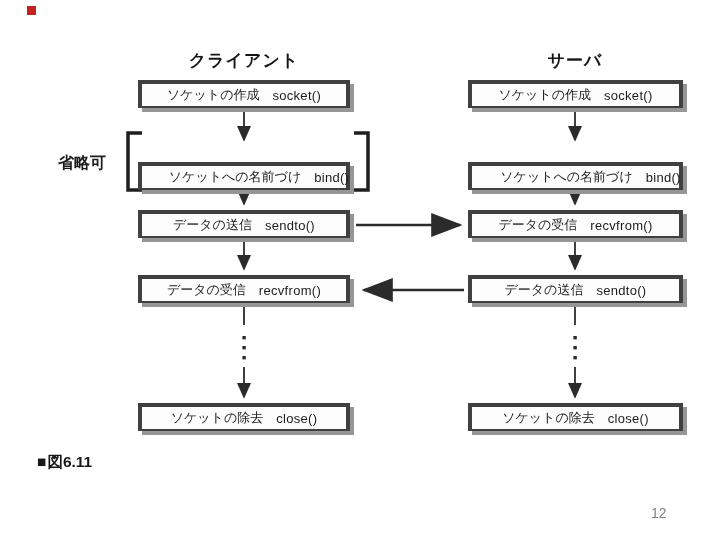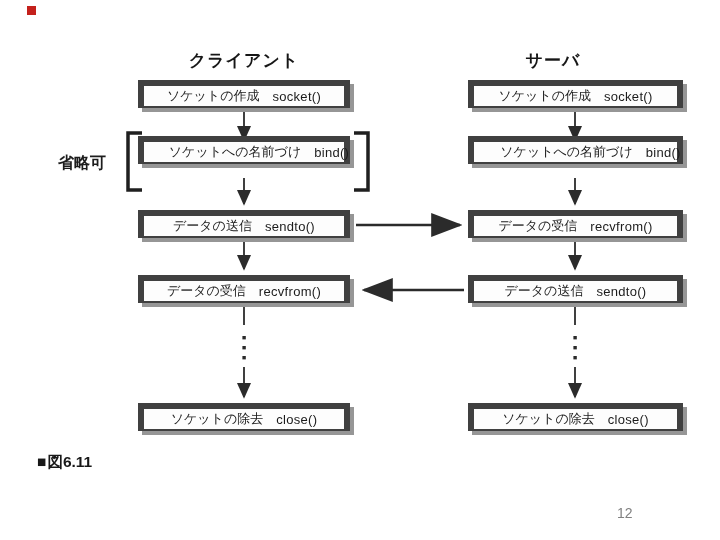--- a/index.html
+++ b/index.html
@@ -6,45 +6,45 @@
   #slide{
     position:relative;width:720px;height:540px;background:#ffffff;overflow:hidden;
     font-family:"Liberation Sans","DejaVu Sans",sans-serif;color:#1b1b1b;
   }
   .accent-square{position:absolute;left:27px;top:6px;width:9px;height:9px;background:#c4211c;}
   .col-header{
     position:absolute;top:49px;transform:translateX(-50%);
     font-size:17px;font-weight:700;letter-spacing:1px;white-space:nowrap;color:#161616;
   }
   .col-header.client{left:244px;}
-  .col-header.server{left:553px;}
+  .col-header.server{left:575px;}
   .box{
     position:absolute;height:28px;background:#fdfdfd;
-    border:6px solid #404040;border-bottom-width:2px;
+    border:4px solid #404040;border-bottom-width:2px;
     box-shadow:4px 4px 0 #969696;
     display:flex;align-items:center;justify-content:center;gap:13px;
     font-size:13px;color:#1b1b1b;white-space:nowrap;box-sizing:border-box;
   }
   .box.client{left:138px;width:212px;}
   .box.server{left:468px;width:215px;}
-  .r1{top:80px;} .r2{top:136px;padding-left:30px;} .r3{top:210px;} .r4{top:275px;} .r5{top:403px;align-items:center;}
+  .r1{top:80px;} .r2{top:162px;padding-left:30px;} .r3{top:210px;} .r4{top:275px;} .r5{top:403px;align-items:center;}
   .box .fn{letter-spacing:0.3px;}
   .optional-note{
     position:absolute;left:56px;top:153px;width:50px;text-align:right;
     font-size:16px;font-weight:700;color:#1d1d1d;white-space:nowrap;
   }
   #connectors{position:absolute;left:0;top:0;pointer-events:none;}
   .caption{
     position:absolute;left:37px;top:452px;font-size:15.5px;font-weight:700;color:#181818;
     display:flex;align-items:baseline;white-space:nowrap;
   }
   .caption .bullet{margin-right:1px;}
   .caption .fig-label{margin-right:20px;text-align:right;}
   .page-number{
-    position:absolute;left:617px;top:505px;font-size:14px;color:#818181;
+    position:absolute;left:651px;top:505px;font-size:14px;color:#818181;
   }
 </style>
 </head>
 <body>
 
 <div id="slide">
 
   <div class="accent-square" style="background: rgb(196, 33, 28);"></div>
 
   <div class="col-header client">クライアント</div>

